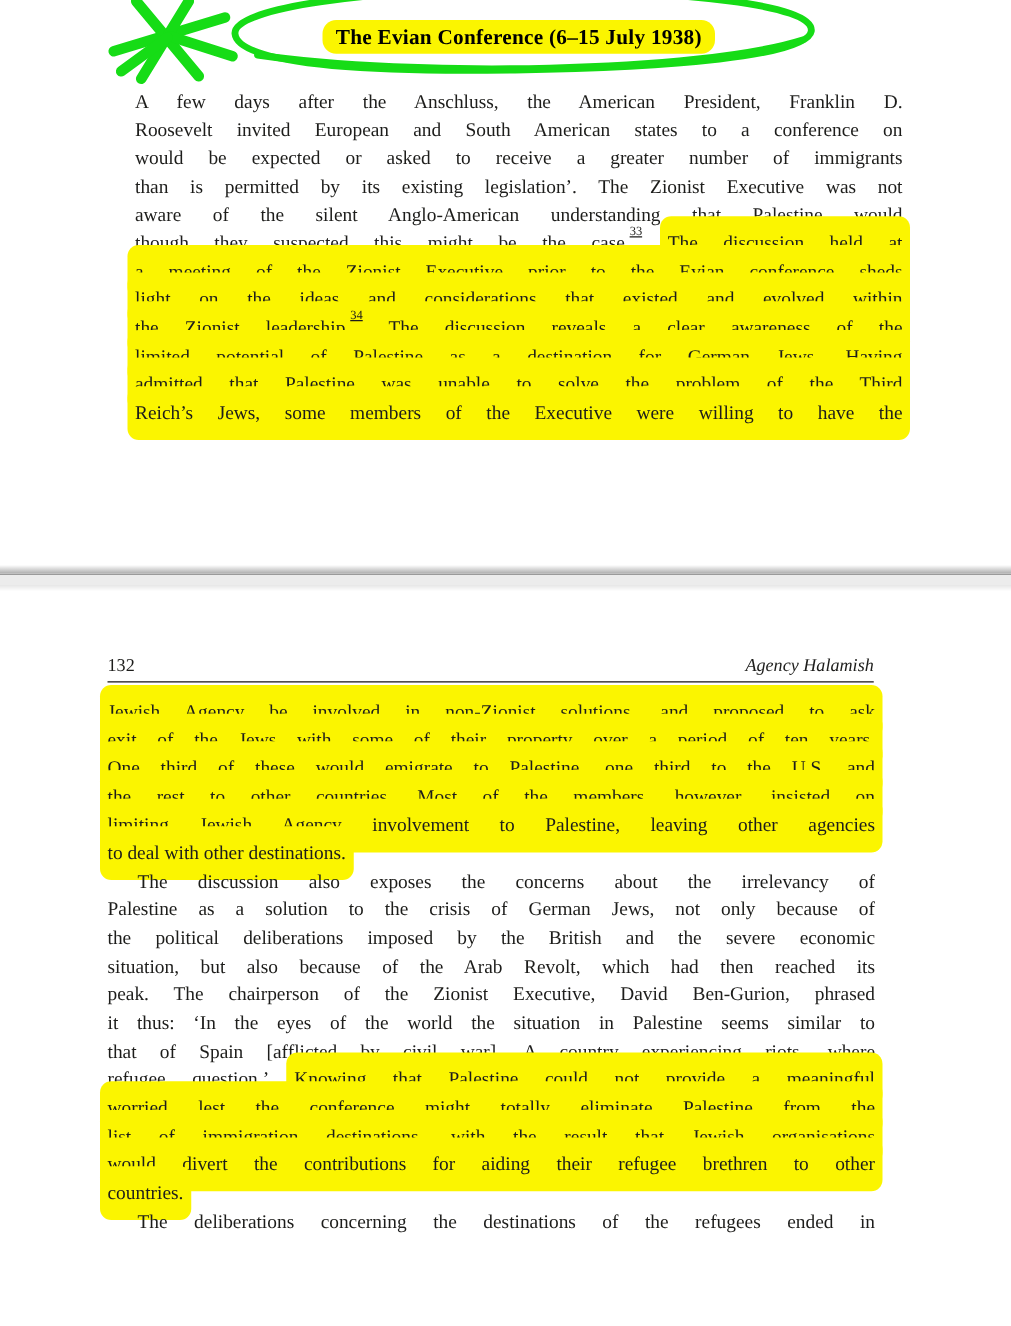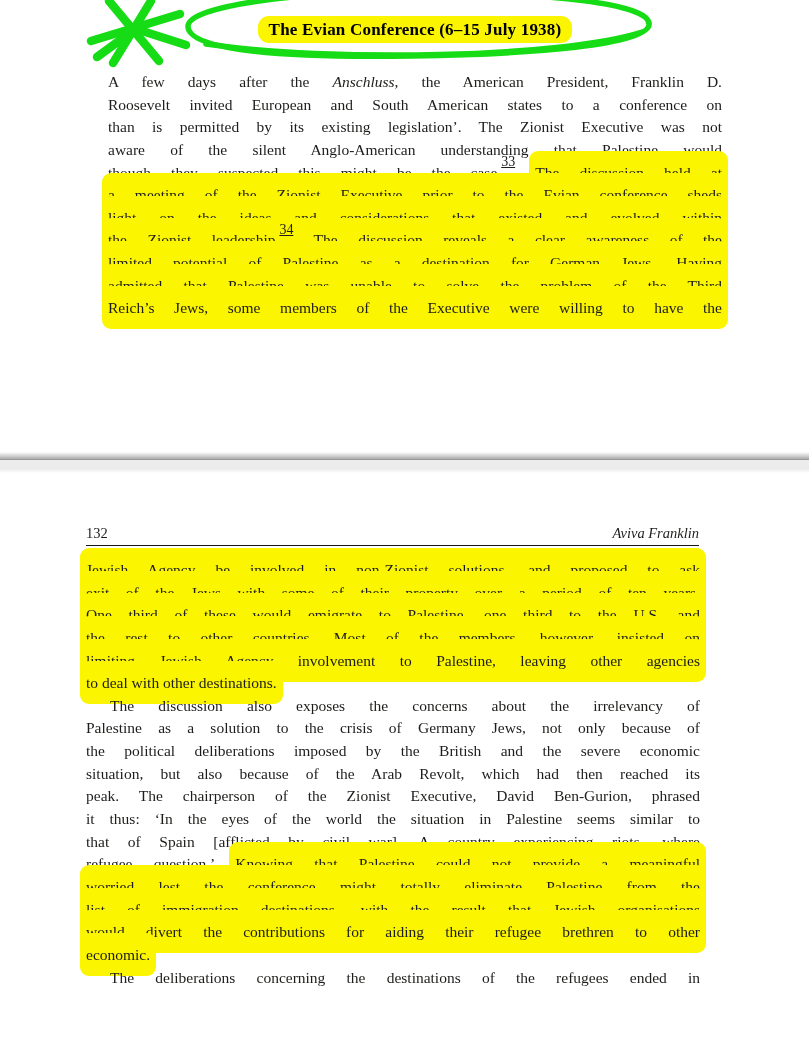--- a/index.html
+++ b/index.html
@@ -32,22 +32,22 @@
   #p1-body{left:108px;top:71px;}
   #p2-body{left:86px;top:91px;}
 
   .line{
     height:22.65px;line-height:22.65px;font-size:15.5px;color:var(--ink);
     text-align:justify;text-align-last:justify;text-justify:inter-word;
     overflow:visible;white-space:normal;
   }
   .line.end{text-align-last:left;}
   .line.ind{text-indent:24px;}
-  .it{font-style:italic;}
-  sup{font-size:14px;line-height:0;position:relative;top:-5.5px;text-decoration:underline;}
+  .it{}
+  sup{font-size:10px;line-height:0;position:relative;top:-5.5px;text-decoration:underline;}
 
   
   .hdr{position:absolute;left:86px;top:56px;width:613px;height:21px;
     border-bottom:1.8px solid #161616;font-size:14.5px;color:var(--ink);}
   .hdr .pagenum{position:absolute;left:0;bottom:3px;}
   .hdr .runhead{position:absolute;right:0;bottom:3px;font-style:italic;}
 
   
   .anno{position:absolute;pointer-events:none;}
 </style>
@@ -57,20 +57,21 @@
 <div class="canvas">
 
   <div id="page1">
     <div class="titlebox">
       <mark class="title">The Evian Conference (6–15 July 1938)</mark>
     </div>
 
     <div id="p1-body" class="bodyblock">
         <div class="line"><span><span>A few days after the </span><span class="it">Anschluss</span><span>, the American President, Franklin D.</span></span></div>
         <div class="line"><span><span>Roosevelt invited European and South American states to a conference on</span></span></div>
+        <div class="line"><span><span>would be expected or asked to receive a greater number of immigrants</span></span></div>
         <div class="line"><span><span>than is permitted by its existing legislation’. The Zionist Executive was not</span></span></div>
         <div class="line"><span><span>aware of the silent Anglo-American understanding that Palestine would</span></span></div>
         <div class="line"><span><span>though they suspected this might be the case.</span><sup>33</sup><span> </span></span><mark><span>The discussion held at</span></mark></div>
         <div class="line"><mark><span>a meeting of the Zionist Executive prior to the Evian conference sheds</span></mark></div>
         <div class="line"><mark><span>light on the ideas and considerations that existed and evolved within</span></mark></div>
         <div class="line"><mark><span>the Zionist leadership.</span><sup>34</sup><span> The discussion reveals a clear awareness of the</span></mark></div>
         <div class="line"><mark><span>limited potential of Palestine as a destination for German Jews. Having</span></mark></div>
         <div class="line"><mark><span>admitted that Palestine was unable to solve the problem of the Third</span></mark></div>
         <div class="line"><mark><span>Reich’s Jews, some members of the Executive were willing to have the</span></mark></div>
       </div>
@@ -90,39 +91,39 @@
     </svg>
 
     <div class="p1-shadow"></div>
   </div>
 
   <div id="gap"></div>
 
   <div id="page2">
     <div class="hdr">
       <span class="pagenum">132</span>
-      <span class="runhead">Aviva Franklin</span>
+      <span class="runhead">Agency Halamish</span>
     </div>
 
     <div id="p2-body" class="bodyblock">
         <div class="line"><mark><span>Jewish Agency be involved in non-Zionist solutions, and proposed to ask</span></mark></div>
         <div class="line"><mark><span>exit of the Jews with some of their property over a period of ten years.</span></mark></div>
         <div class="line"><mark><span>One third of these would emigrate to Palestine, one third to the U.S. and</span></mark></div>
         <div class="line"><mark><span>the rest to other countries. Most of the members, however, insisted on</span></mark></div>
         <div class="line"><mark><span>limiting Jewish Agency involvement to Palestine, leaving other agencies</span></mark></div>
         <div class="line end"><mark><span>to deal with other destinations.</span></mark></div>
         <div class="line ind"><span><span>The discussion also exposes the concerns about the irrelevancy of</span></span></div>
-        <div class="line"><span><span>Palestine as a solution to the crisis of Germany Jews, not only because of</span></span></div>
+        <div class="line"><span><span>Palestine as a solution to the crisis of German Jews, not only because of</span></span></div>
         <div class="line"><span><span>the political deliberations imposed by the British and the severe economic</span></span></div>
         <div class="line"><span><span>situation, but also because of the Arab Revolt, which had then reached its</span></span></div>
         <div class="line"><span><span>peak. The chairperson of the Zionist Executive, David Ben-Gurion, phrased</span></span></div>
         <div class="line"><span><span>it thus: ‘In the eyes of the world the situation in Palestine seems similar to</span></span></div>
         <div class="line"><span><span>that of Spain [afflicted by civil war]. A country experiencing riots, where</span></span></div>
         <div class="line"><span><span>refugee question.’ </span></span><mark><span>Knowing that Palestine could not provide a meaningful</span></mark></div>
         <div class="line"><mark><span>worried lest the conference might totally eliminate Palestine from the</span></mark></div>
         <div class="line"><mark><span>list of immigration destinations, with the result that Jewish organisations</span></mark></div>
         <div class="line"><mark><span>would divert the contributions for aiding their refugee brethren to other</span></mark></div>
-        <div class="line end"><mark><span>economic.</span></mark></div>
+        <div class="line end"><mark><span>countries.</span></mark></div>
         <div class="line ind"><span><span>The deliberations concerning the destinations of the refugees ended in</span></span></div>
       </div>
   </div>
 
 </div>
 
 </body></html>

